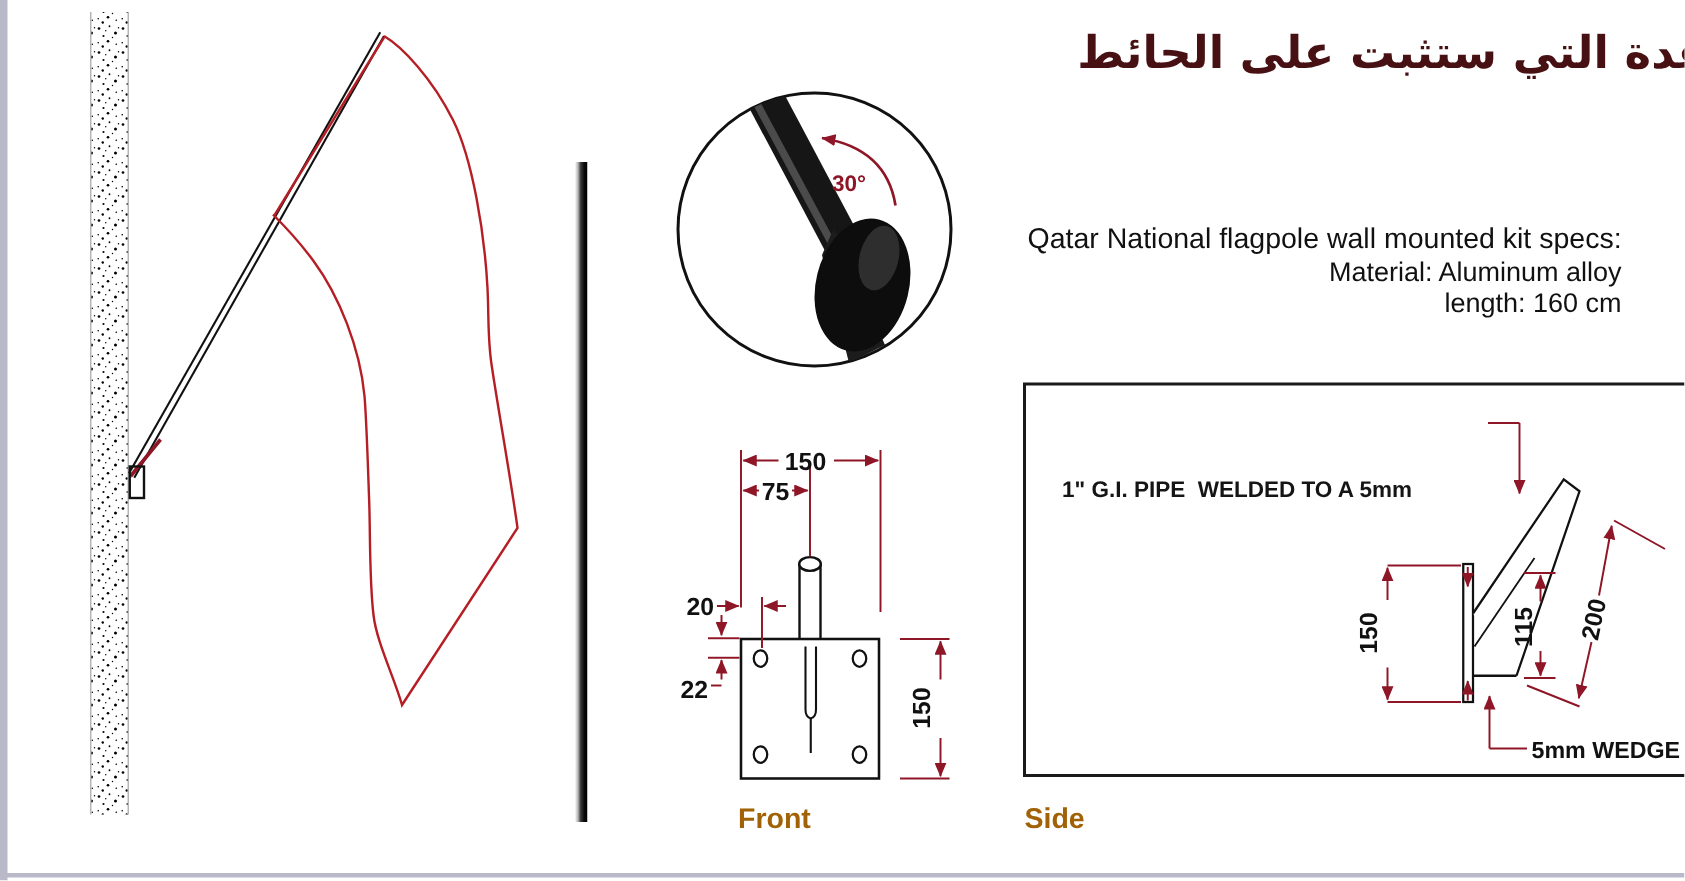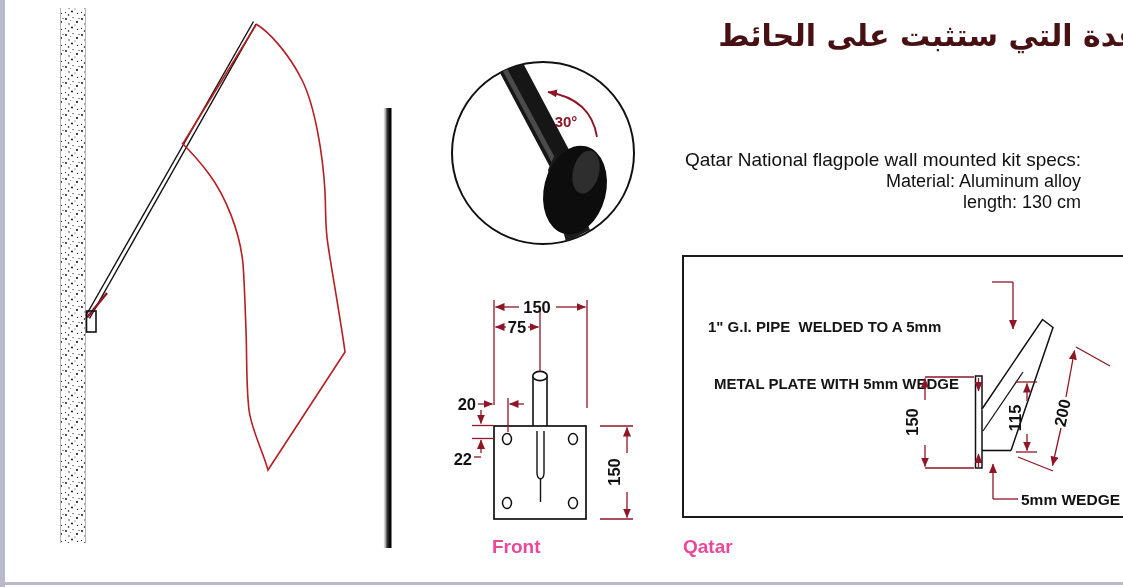--- a/index.html
+++ b/index.html
@@ -11,21 +11,21 @@
   .edge-strip{position:absolute;left:0;top:0;width:5px;height:587px;background:#b9b9c9;}
   .edge-strip-bottom{position:absolute;left:0;top:582px;width:1123px;height:3px;background:#b9b9c9;}
   .title-ar{
     position:absolute;top:18px;right:-70px;white-space:nowrap;
     font-family:"DejaVu Sans", sans-serif;direction:rtl;
     font-size:30px;font-weight:bold;color:#471013;
   }
   .specs{position:absolute;left:685px;top:149px;color:#111;}
   .specs .t{font-size:19px;font-weight:normal;line-height:22px;}
   .specs .l{font-size:18px;line-height:21px;text-align:right;}
-  .view-label{position:absolute;font-size:19px;font-weight:bold;color:#ec4899;}
+  .view-label{position:absolute;font-size:19px;font-weight:bold;color:#a16207;}
   .front-label{left:492px;top:536px;}
   .side-label{left:683px;top:536px;}
   .side-note{
     position:absolute;left:708px;top:279px;color:#151515;
     font-size:15px;font-weight:bold;line-height:19px;letter-spacing:0;
     white-space:pre;
   }
   .side-note .n2{padding-left:6px;}
   svg text{font-family:"Liberation Sans", sans-serif;}
   .dimtxt{font-size:16.5px;font-weight:bold;fill:#111;}
@@ -36,30 +36,29 @@
 <body>
 
 <div class="edge-strip"></div>
 <div class="edge-strip-bottom"></div>
 
 <div class="title-ar">القاعدة التي ستثبت على الحائط</div>
 
 <div class="specs">
   <div class="t">Qatar National flagpole wall mounted kit specs:</div>
   <div class="l">Material: Aluminum alloy</div>
-  <div class="l">length: 130 cm</div>
+  <div class="l">length: 160 cm</div>
 </div>
 
 <div class="side-note">
   <div class="n1">1" G.I. PIPE  WELDED TO A 5mm</div>
-  <div class="n2">METAL PLATE WITH 5mm WEDGE</div>
 </div>
 
 <div class="view-label front-label">Front</div>
-<div class="view-label side-label">Qatar</div>
+<div class="view-label side-label">Side</div>
 
 <svg width="1123" height="587" viewBox="0 0 1123 587" style="position:absolute;left:0;top:0;" xmlns="http://www.w3.org/2000/svg">
   <defs>
     <pattern id="stipple" width="16" height="16" patternUnits="userSpaceOnUse">
       <circle cx="2" cy="3" r="0.9" fill="#000"></circle>
       <circle cx="9" cy="1.5" r="0.6" fill="#000"></circle>
       <circle cx="13" cy="6" r="1.0" fill="#000"></circle>
       <circle cx="5" cy="8" r="0.7" fill="#000"></circle>
       <circle cx="1.5" cy="12.5" r="0.55" fill="#000"></circle>
       <circle cx="8" cy="11.5" r="0.9" fill="#000"></circle>

